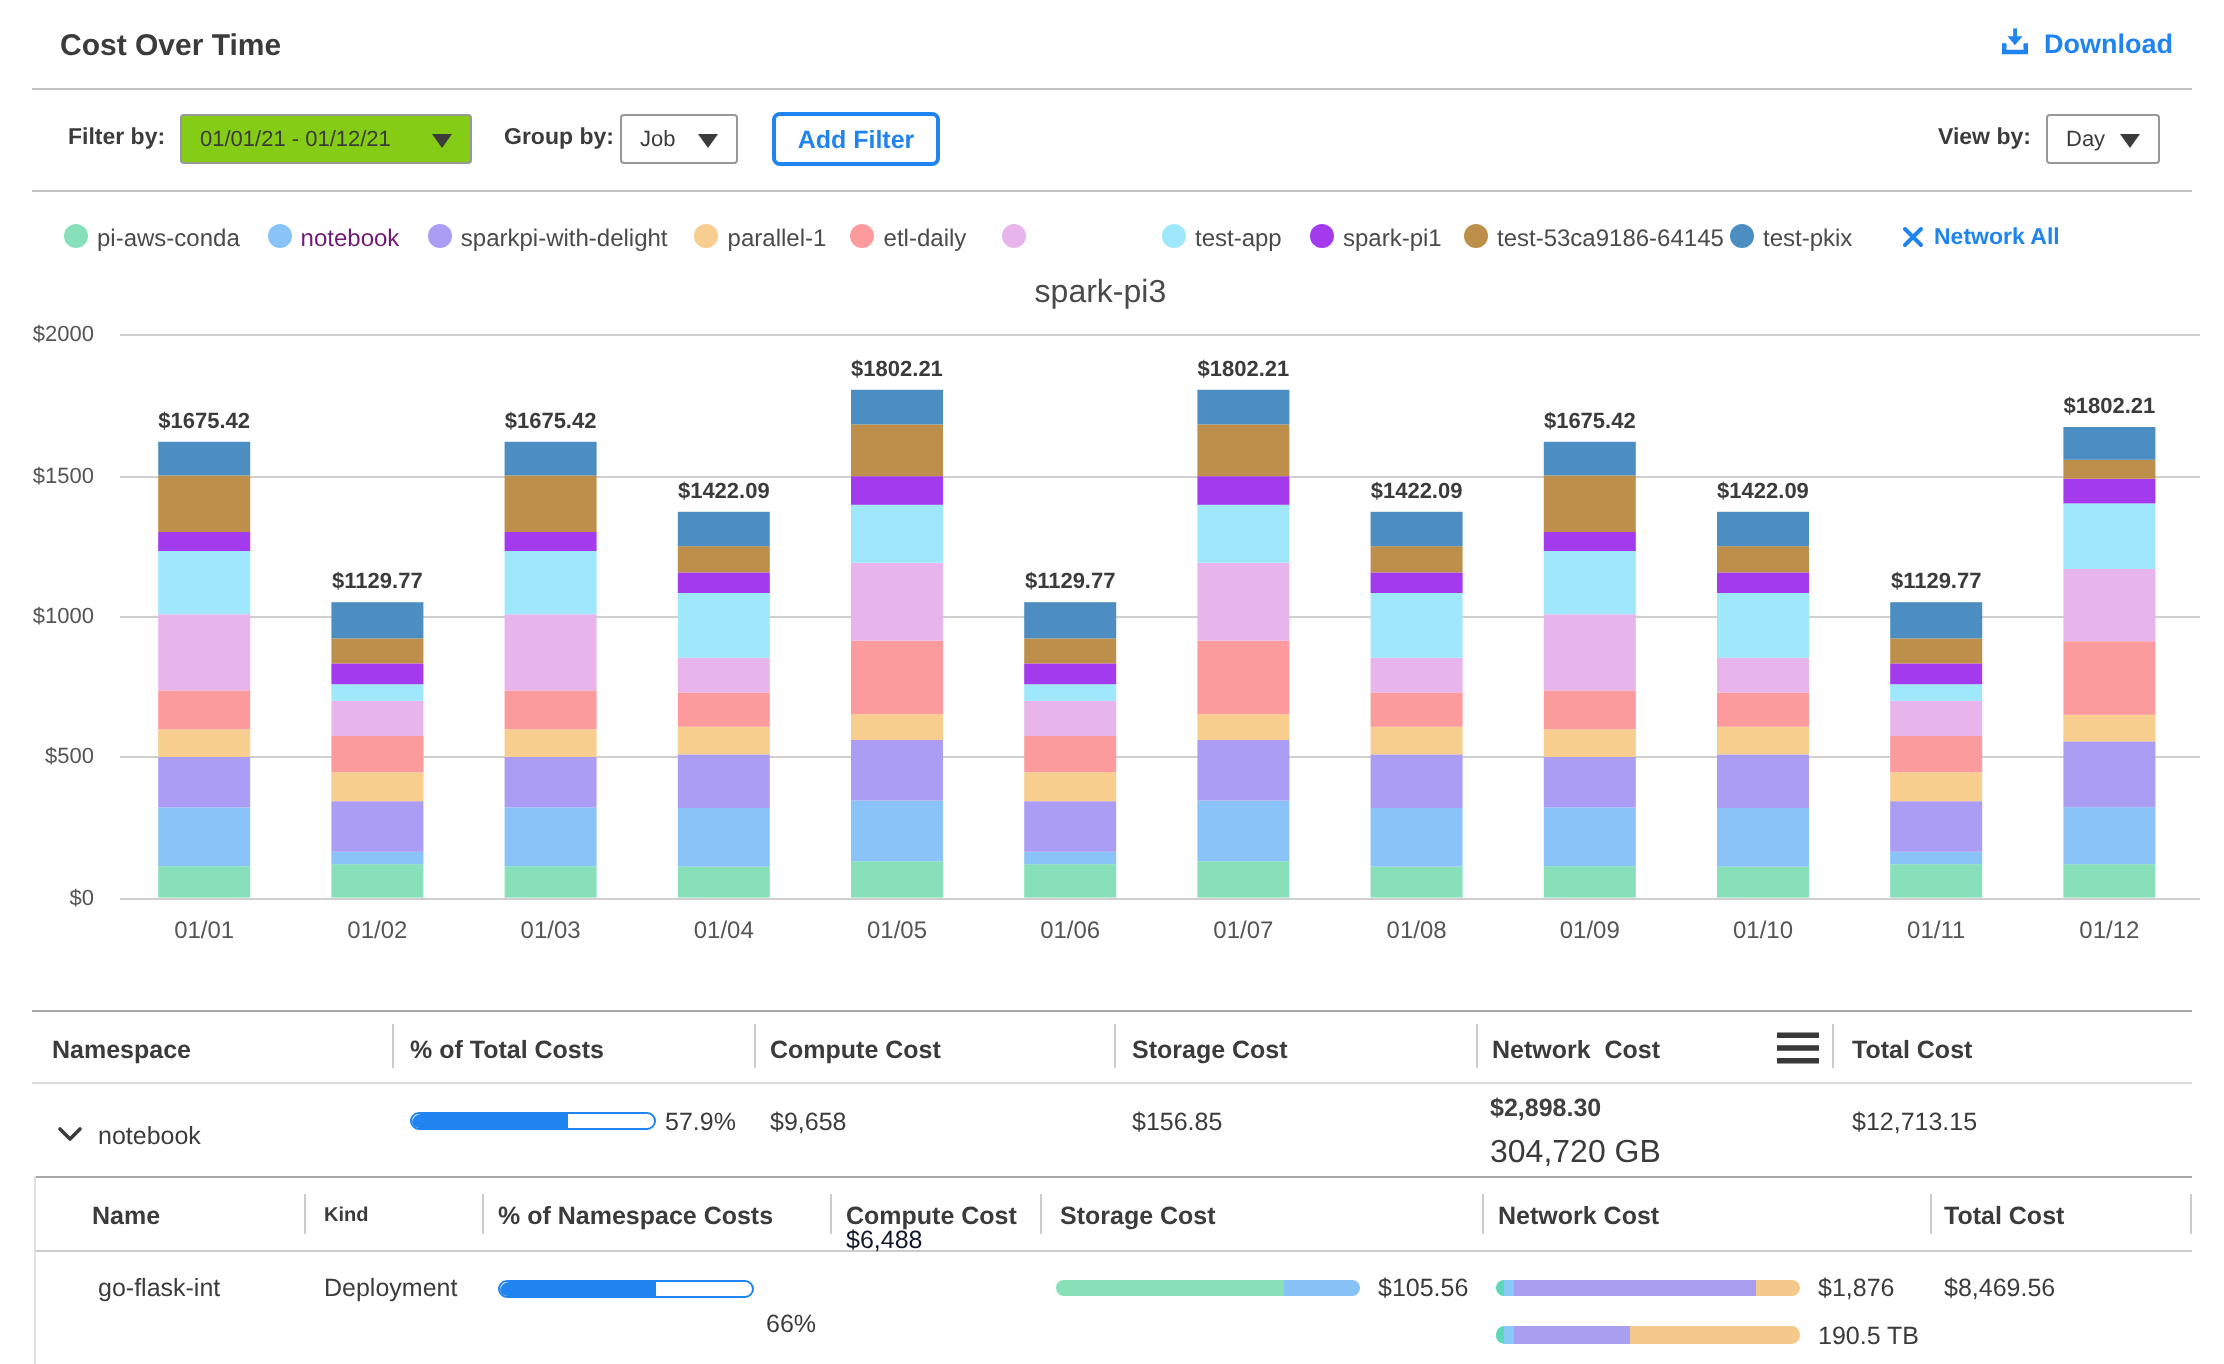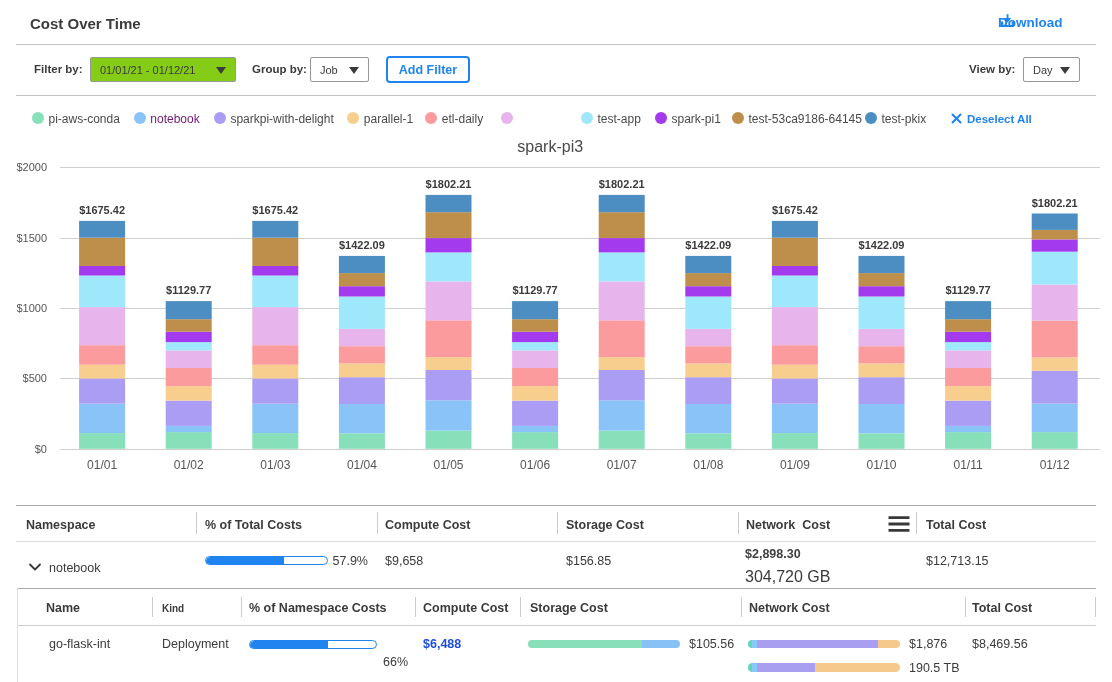--- a/index.html
+++ b/index.html
@@ -6,21 +6,21 @@
 .abs{position:absolute}
 </style></head><body>
 <div class="page">
 <div class="abs" style="left:30px;top:22.5px;transform:translateY(-50%);font-size:15px;font-weight:bold;color:#3b3b3b;white-space:nowrap;">Cost Over Time</div>
 <svg class="abs" style="left:1000px;top:13px" width="15" height="15" viewBox="0 0 15 15">
 <rect x="6.6" y="1.2" width="1.9" height="4.6" fill="#1F84EF"></rect>
 <path d="M3.7 5.1 L11.3 5.1 L7.5 9.6 Z" fill="#1F84EF"></path>
 <path d="M2.1 9.4 L2.1 13 L12.9 13 L12.9 9.4" stroke="#1F84EF" stroke-width="2.2" fill="none"></path>
 <path d="M1 9.6 L3.2 9.6 M11.8 9.6 L14 9.6" stroke="#1F84EF" stroke-width="2" fill="none"></path>
 </svg>
-<div class="abs" style="left:998px;top:22.3px;transform:translateY(-50%);font-size:13.5px;font-weight:bold;color:#1F84EF;white-space:nowrap;">Download</div>
+<div class="abs" style="left:1022px;top:22.3px;transform:translateY(-50%);font-size:13.5px;font-weight:bold;color:#1F84EF;white-space:nowrap;">Download</div>
 <div class="abs" style="left:16px;top:44px;width:1080px;height:1px;background:#c4c4c4"></div>
 <div class="abs" style="left:34px;top:68.5px;transform:translateY(-50%);font-size:11.5px;font-weight:bold;color:#3b3b3b;white-space:nowrap;">Filter by:</div>
 <div class="abs" style="left:90px;top:57px;width:146px;height:25px;border:1px solid #979797;border-radius:2px;background:#84cc16">
       <div class="abs" style="left:9px;top:50%;transform:translateY(-50%);font-size:11px;color:#3b3b3b;white-space:nowrap">01/01/21 - 01/12/21</div>
       <div class="abs" style="right:9px;top:50%;margin-top:-3px;width:0;height:0;border-left:5.8px solid transparent;border-right:5.8px solid transparent;border-top:7px solid #3b3b3b"></div>
     </div>
 <div class="abs" style="left:252px;top:68.5px;transform:translateY(-50%);font-size:11.5px;font-weight:bold;color:#3b3b3b;white-space:nowrap;">Group by:</div>
 <div class="abs" style="left:310px;top:57px;width:59px;height:25px;border:1px solid #979797;border-radius:2px;background:#fff">
       <div class="abs" style="left:9px;top:50%;transform:translateY(-50%);font-size:11px;color:#3b3b3b;white-space:nowrap">Job</div>
       <div class="abs" style="right:9px;top:50%;margin-top:-3px;width:0;height:0;border-left:5.8px solid transparent;border-right:5.8px solid transparent;border-top:7px solid #3b3b3b"></div>
@@ -48,21 +48,21 @@
 <div class="abs" style="left:597.5px;top:118.5px;transform:translateY(-50%);font-size:12px;font-weight:normal;color:#4a4a4a;white-space:nowrap;">test-app</div>
 <div class="abs" style="left:655px;top:112.0px;width:12px;height:12px;border-radius:50%;background:#A43AEE"></div>
 <div class="abs" style="left:671.5px;top:118.5px;transform:translateY(-50%);font-size:12px;font-weight:normal;color:#4a4a4a;white-space:nowrap;">spark-pi1</div>
 <div class="abs" style="left:732px;top:112.0px;width:12px;height:12px;border-radius:50%;background:#BD8F4A"></div>
 <div class="abs" style="left:748.5px;top:118.5px;transform:translateY(-50%);font-size:12px;font-weight:normal;color:#4a4a4a;white-space:nowrap;">test-53ca9186-64145</div>
 <div class="abs" style="left:865px;top:112.0px;width:12px;height:12px;border-radius:50%;background:#4C8EC1"></div>
 <div class="abs" style="left:881.5px;top:118.5px;transform:translateY(-50%);font-size:12px;font-weight:normal;color:#4a4a4a;white-space:nowrap;">test-pkix</div>
 <svg class="abs" style="left:951px;top:113px" width="11" height="11">
 <path d="M1.5 1.5 L9.5 9.5 M9.5 1.5 L1.5 9.5" stroke="#1F84EF" stroke-width="2" stroke-linecap="round"></path>
     </svg>
-<div class="abs" style="left:967px;top:118.5px;transform:translateY(-50%);font-size:11.5px;font-weight:bold;color:#1F84EF;white-space:nowrap;">Deselect All</div>
+<div class="abs" style="left:967px;top:118.5px;transform:translateY(-50%);font-size:11.5px;font-weight:bold;color:#1F84EF;white-space:nowrap;">Network All</div>
 <svg class="abs" style="left:0;top:140px" width="1112" height="350">
 <line x1="60" y1="27.5" x2="1100" y2="27.5" stroke="#cfcfcf" stroke-width="1"></line>
 <text x="47" y="30.5" text-anchor="end" font-size="11" fill="#555555">$2000</text>
 <line x1="60" y1="98.5" x2="1100" y2="98.5" stroke="#cfcfcf" stroke-width="1"></line>
 <text x="47" y="101.5" text-anchor="end" font-size="11" fill="#555555">$1500</text>
 <line x1="60" y1="168.5" x2="1100" y2="168.5" stroke="#cfcfcf" stroke-width="1"></line>
 <text x="47" y="171.5" text-anchor="end" font-size="11" fill="#555555">$1000</text>
 <line x1="60" y1="238.5" x2="1100" y2="238.5" stroke="#cfcfcf" stroke-width="1"></line>
 <text x="47" y="241.5" text-anchor="end" font-size="11" fill="#555555">$500</text>
 <line x1="60" y1="309.5" x2="1100" y2="309.5" stroke="#cfcfcf" stroke-width="1"></line>
@@ -257,21 +257,21 @@
 <div class="abs" style="left:423px;top:608px;transform:translateY(-50%);font-size:12.5px;font-weight:bold;color:#3b3b3b;white-space:nowrap;">Compute Cost</div>
 <div class="abs" style="left:530px;top:608px;transform:translateY(-50%);font-size:12.5px;font-weight:bold;color:#3b3b3b;white-space:nowrap;">Storage Cost</div>
 <div class="abs" style="left:749px;top:608px;transform:translateY(-50%);font-size:12.5px;font-weight:bold;color:#3b3b3b;white-space:nowrap;">Network Cost</div>
 <div class="abs" style="left:972px;top:608px;transform:translateY(-50%);font-size:12.5px;font-weight:bold;color:#3b3b3b;white-space:nowrap;">Total Cost</div>
 <div class="abs" style="left:49px;top:644px;transform:translateY(-50%);font-size:12.5px;font-weight:normal;color:#3b3b3b;white-space:nowrap;">go-flask-int</div>
 <div class="abs" style="left:162px;top:644px;transform:translateY(-50%);font-size:12.5px;font-weight:normal;color:#3b3b3b;white-space:nowrap;">Deployment</div>
 <div class="abs" style="left:249px;top:639.5px;width:128px;height:9px;border:1px solid #1F84EF;border-radius:4.5px;background:#fff;overflow:hidden">
       <div class="abs" style="left:0;top:0;width:78px;height:9px;background:#1F84EF;border-radius:4.5px 0 0 4.5px"></div>
     </div>
 <div class="abs" style="left:383px;top:636px;transform:translateY(-50%);font-size:12.5px;font-weight:normal;color:#3b3b3b;white-space:nowrap;margin-top:26px;">66%</div>
-<div class="abs" style="left:423px;top:644px;transform:translateY(-50%);font-size:12.5px;font-weight:bold;color:#1d4ed8;white-space:nowrap;">$6,488</div>
+<div class="abs" style="left:423px;top:620px;transform:translateY(-50%);font-size:12.5px;font-weight:normal;color:#0f172a;white-space:nowrap;">$6,488</div>
 <div class="abs" style="left:528px;top:639.5px;width:152px;height:8.5px;border-radius:4.25px;overflow:hidden;display:flex">
       <div style="width:113.6px;height:8.5px;background:#88DFB8;flex:none"></div>
       <div style="width:38.4px;height:8.5px;background:#88C1F5;flex:none"></div>
     </div>
 <div class="abs" style="left:689px;top:644px;transform:translateY(-50%);font-size:12.5px;font-weight:normal;color:#3b3b3b;white-space:nowrap;">$105.56</div>
 <div class="abs" style="left:748px;top:639.5px;width:152px;height:8.5px;border-radius:4.25px;overflow:hidden;display:flex">
       <div style="width:4.3px;height:8.5px;background:#5ED6B9;flex:none"></div>
       <div style="width:5.1px;height:8.5px;background:#8AC8F7;flex:none"></div>
       <div style="width:120.6px;height:8.5px;background:#A89FF0;flex:none"></div>
       <div style="width:22px;height:8.5px;background:#F5C98C;flex:none"></div>

